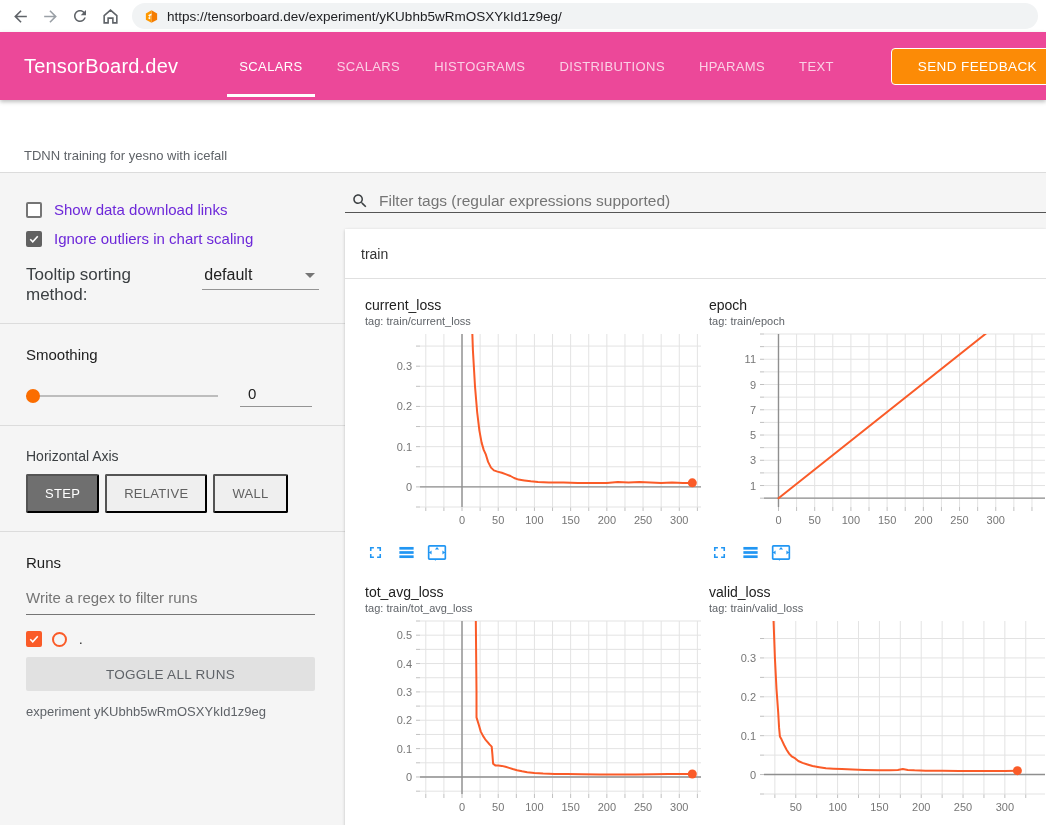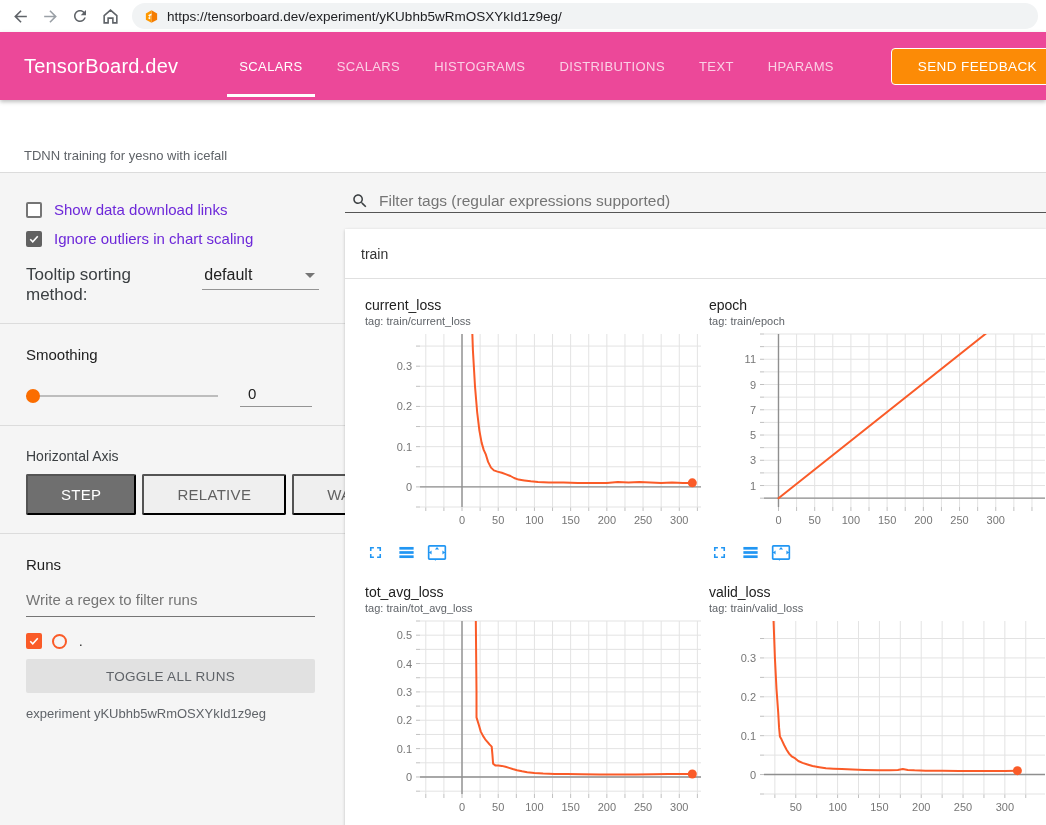--- a/index.html
+++ b/index.html
@@ -42,21 +42,21 @@
   .dd-caret { position:absolute; right:4px; top:7px; width:0; height:0; border-left:5px solid transparent; border-right:5px solid transparent; border-top:5px solid #757575; }
 
   .sec-label { font-size:14px; color:#3c4043; margin:8px 0 2px; }
   .slider-row { display:flex; align-items:center; margin-top:22px; gap:22px; }
   .slider { position:relative; width:192px; height:14px; flex:0 0 auto; }
   .slider-track { position:absolute; top:6px; left:0; right:0; height:2px; background:#bdbdbd; }
   .slider-thumb { position:absolute; top:0; left:0; width:14px; height:14px; border-radius:50%; background:#fb6d00; }
   .slider-val { width:72px; border-bottom:1px solid #949494; font-size:15px; color:#212121; padding:0 0 4px 8px; }
 
   .axis-btns { display:flex; align-items:center; margin-top:10px; }
-  .axis-btn { font-size:15px; letter-spacing:.3px; color:#616161; padding:10px 33px; border-radius:2px; margin-right:6px; }
+  .axis-btn { font-size:13px; letter-spacing:.3px; color:#616161; padding:10px 17px; border-radius:2px; margin-right:6px; }
   .axis-btn.active { background:#6f6f6f; color:#fff; }
 
   .regex-input { width:289px; border:none; outline:none; background:transparent; border-bottom:1px solid #757575; font-size:15px; color:#0f766e; padding:6px 0 8px 0; margin-top:10px; font-family:"Liberation Sans",sans-serif; }
   .regex-input::placeholder { color:#757575; }
   .run-row { display:flex; align-items:center; gap:10px; margin:16px 0 10px; }
   .run-chk { width:16px; height:16px; border-radius:2px; background:#fa5b28; border:2px solid #fa5b28; display:flex; align-items:center; justify-content:center; }
   .run-circle { width:15px; height:15px; border-radius:50%; border:2px solid #fa5b28; background:transparent; }
   .run-name { font-size:13px; color:#212121; padding-left:2px; }
   .toggle-btn { width:289px; height:34px; background:#e1e1e1; border:none; border-radius:2px; font-size:13.5px; letter-spacing:.3px; color:#5f6368; font-family:"Liberation Sans",sans-serif; }
   .exp-caption { font-size:13px; color:#5f6368; margin-top:13px; }
@@ -113,22 +113,22 @@
     </div>
   </div>
 
   <div class="tb-header">
     <div class="tb-logo">TensorBoard.dev</div>
     <div class="nav-tabs" id="nav-tabs">
         <div class="nav-tab active">SCALARS</div>
         <div class="nav-tab">SCALARS</div>
         <div class="nav-tab">HISTOGRAMS</div>
         <div class="nav-tab">DISTRIBUTIONS</div>
+        <div class="nav-tab">HPARAMS</div>
         <div class="nav-tab">TEXT</div>
-        <div class="nav-tab">HPARAMS</div>
       </div>
     <button class="feedback-btn">SEND FEEDBACK</button>
   </div>
 
   <div class="title-strip">
     <span class="exp-title">TDNN training for yesno with icefall</span>
   </div>
 
   <div class="content">
 

